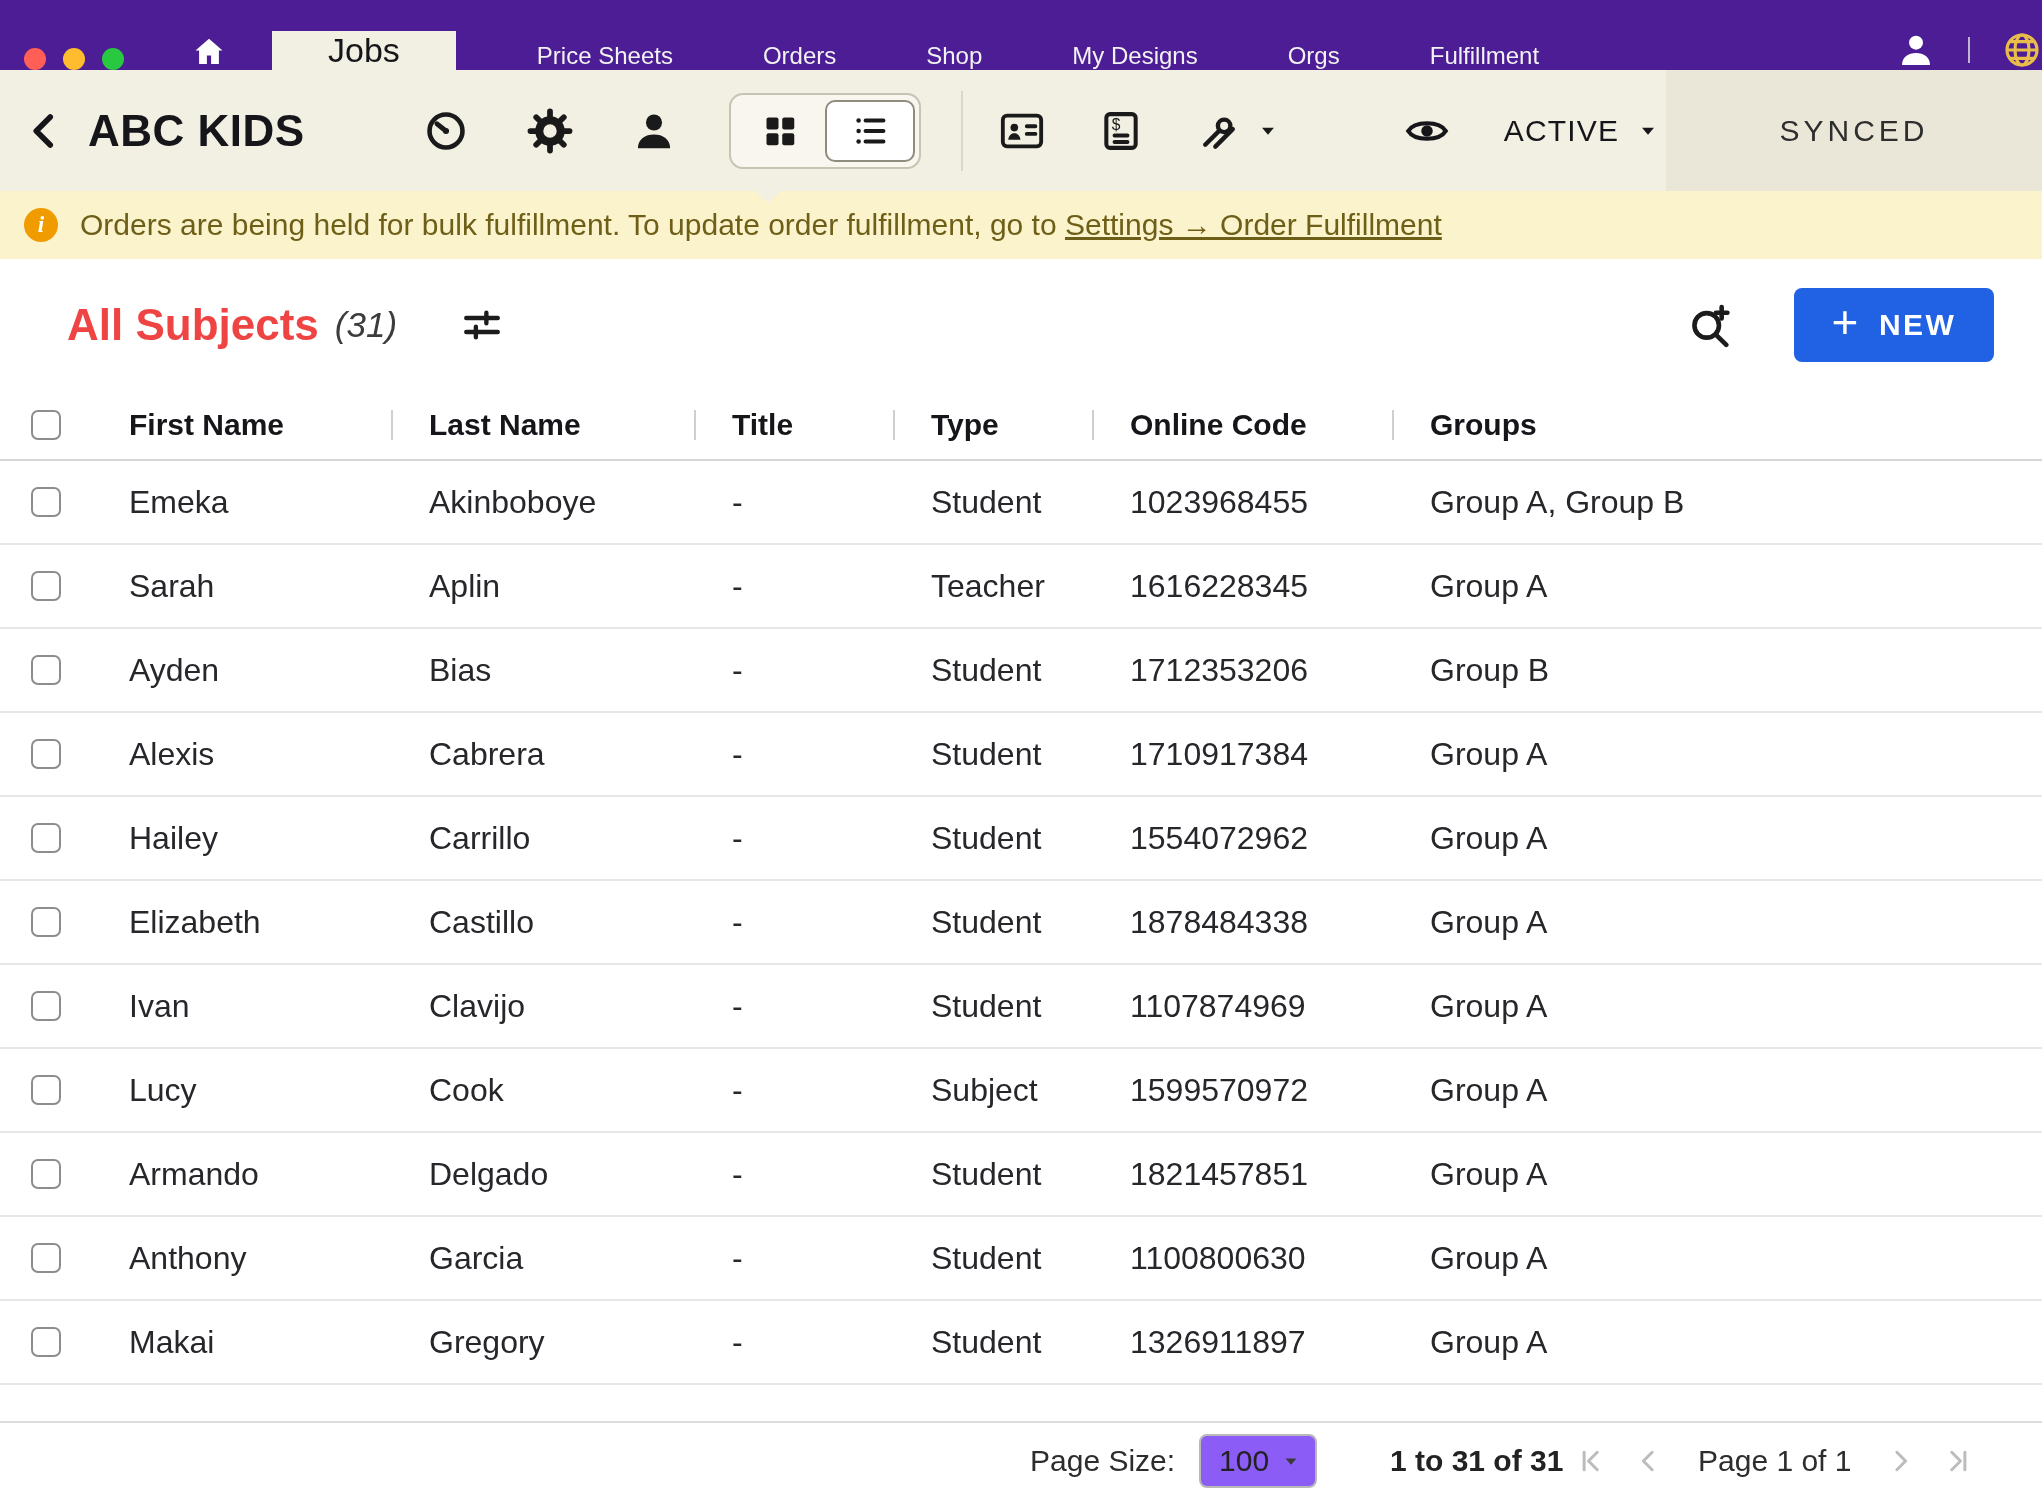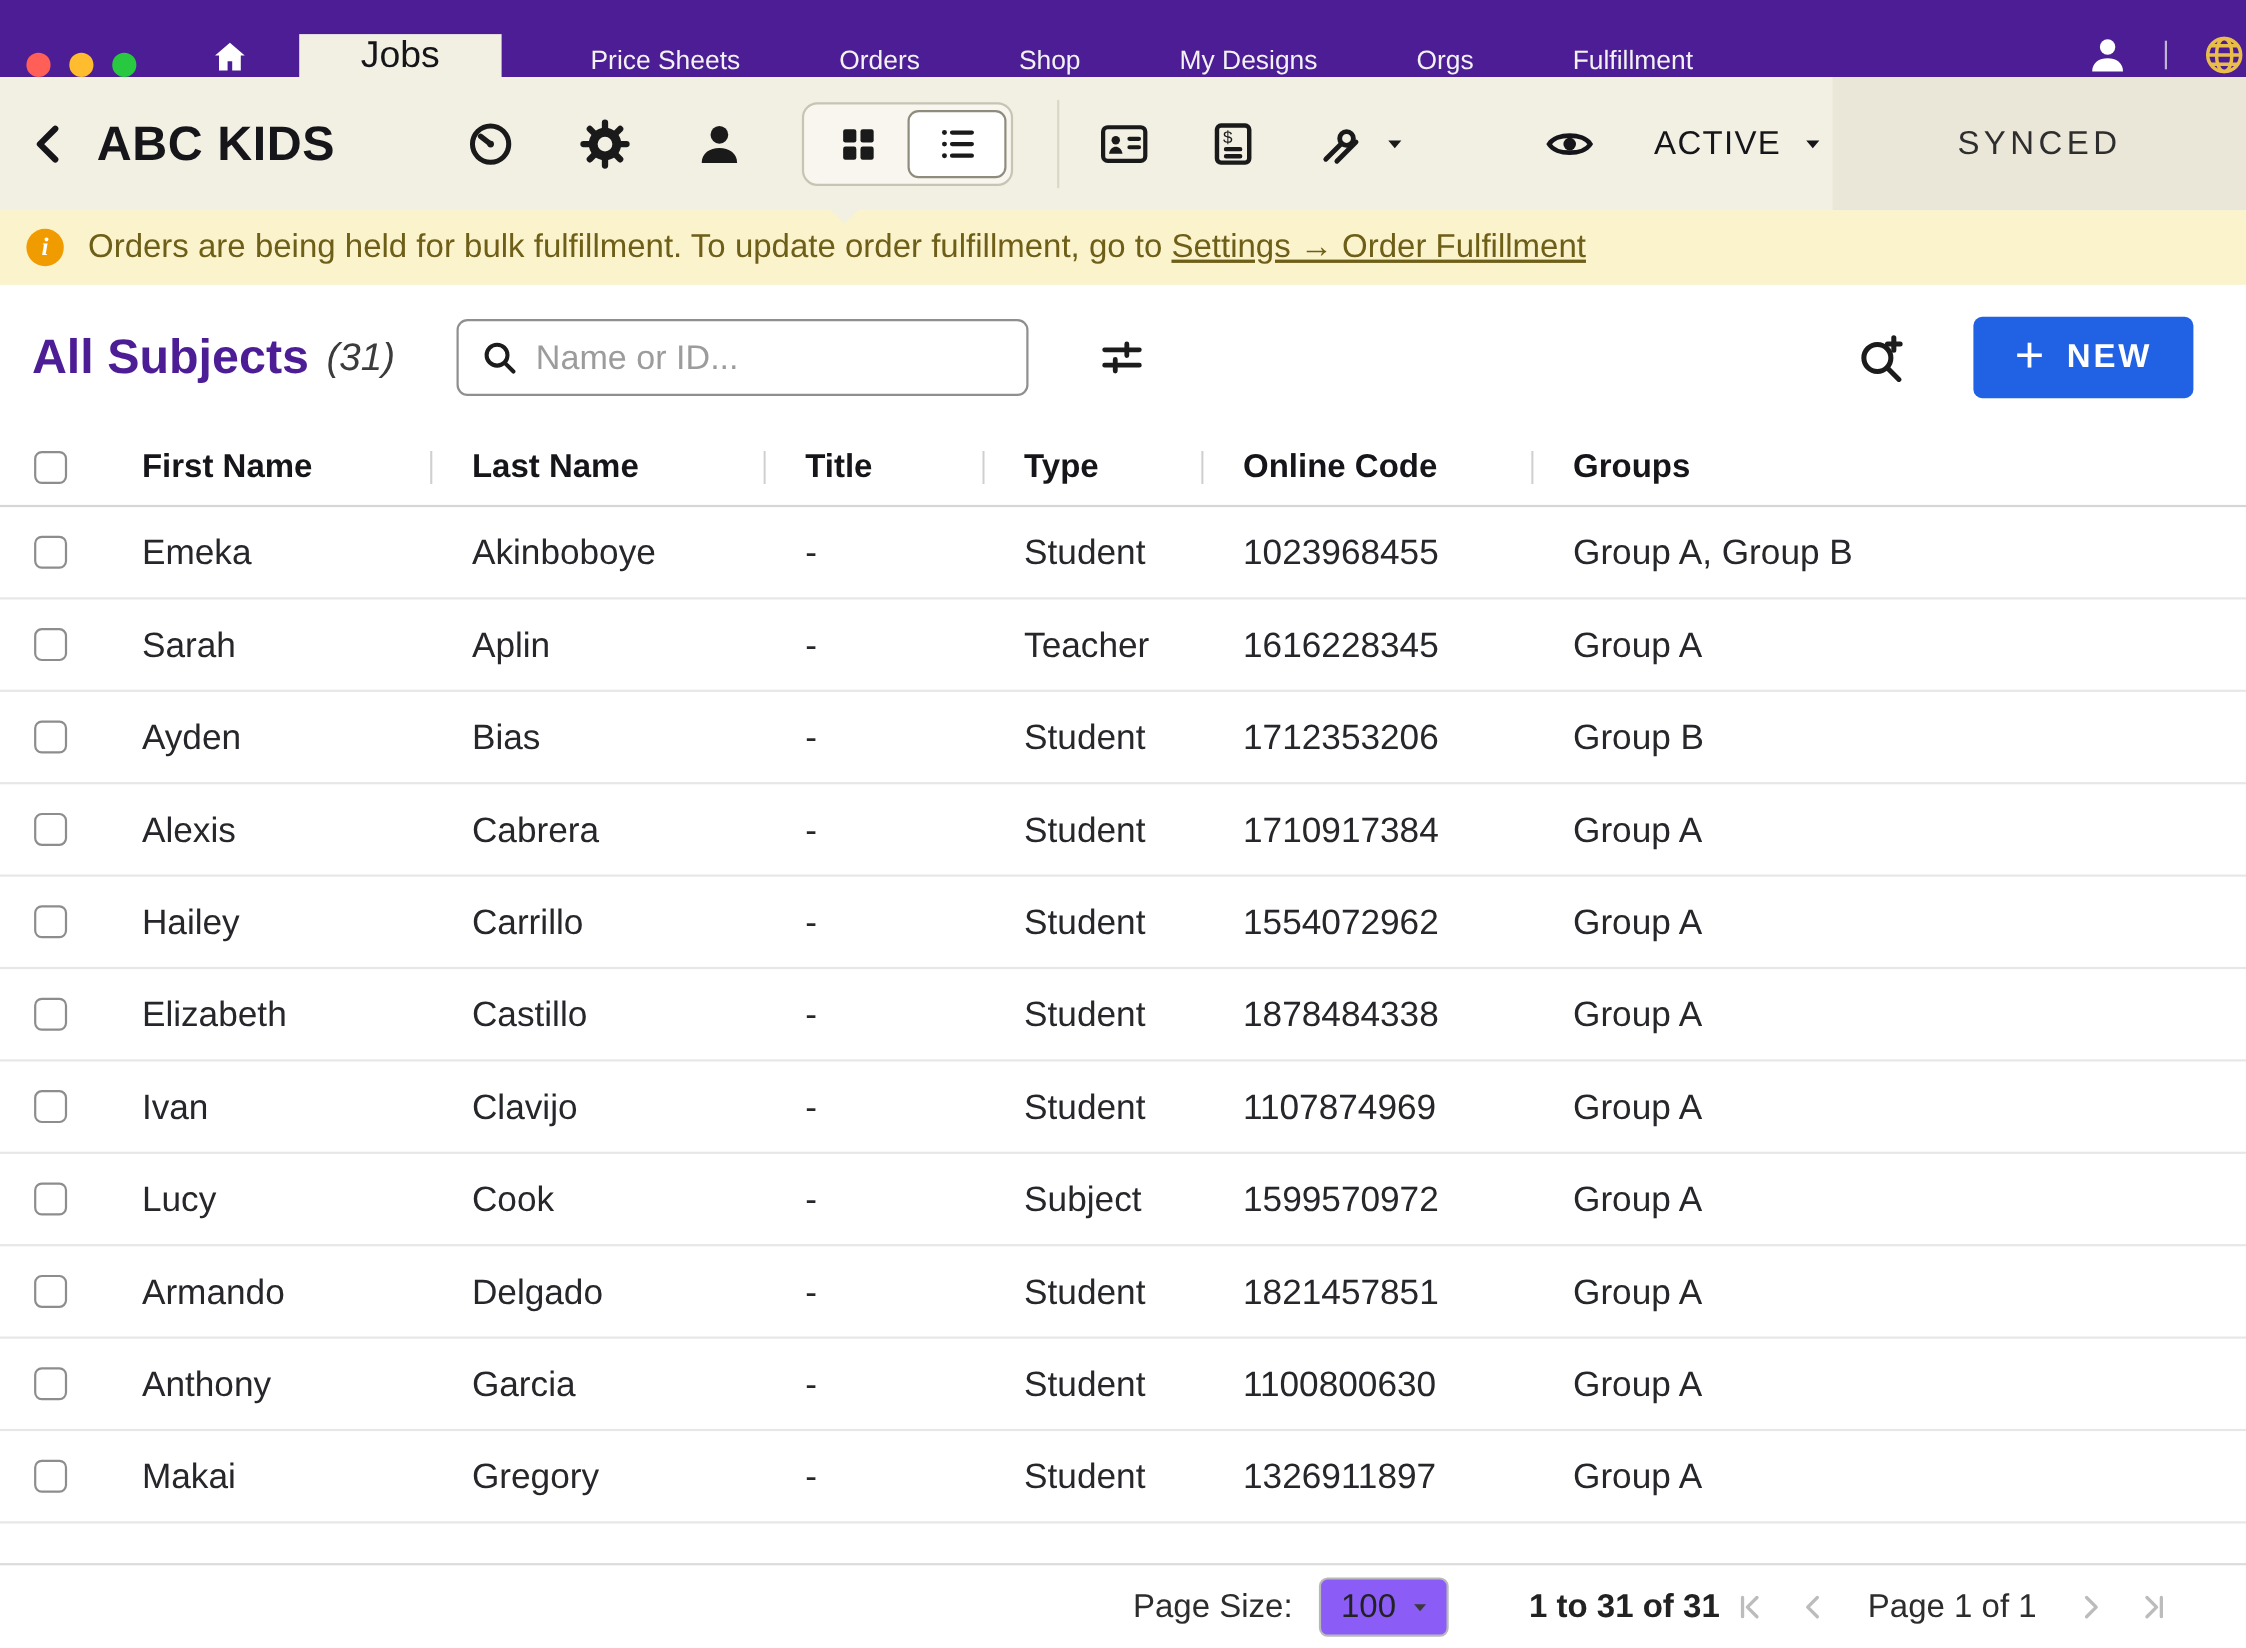--- a/index.html
+++ b/index.html
@@ -43,21 +43,21 @@
   .toolbar-notch { position:absolute; bottom:-12px; left:755px; width:0; height:0; border-left:13px solid transparent; border-right:13px solid transparent; border-top:12px solid #f2efe3; z-index:3; }
 
   
   .banner { height:68px; background:#fbf3cc; display:flex; align-items:center; gap:22px; padding-left:24px; font-size:30px; color:#6d5e18; flex:none; }
   .info-badge { width:34px; height:34px; border-radius:50%; background:#f09b00; color:#fff; display:flex; align-items:center; justify-content:center; font-size:23px; font-style:italic; font-weight:700; font-family:"Liberation Serif", serif; flex:none; }
   .banner-text { white-space:nowrap; }
   .banner-link { text-decoration:underline; color:inherit; cursor:pointer; }
 
   
   .subjects-bar { height:131px; display:flex; align-items:center; background:#fff; flex:none; }
-  .subjects-title { margin-left:29px; font-size:44px; font-weight:700; color:#4c1d95; white-space:nowrap; }
+  .subjects-title { margin-left:67px; font-size:44px; font-weight:700; color:#ef4444; white-space:nowrap; }
   .subjects-count { margin-left:16px; font-size:35px; font-style:italic; color:#3c3c3c; }
   .search-box { margin-left:56px; width:520px; height:70px; border:2px solid #8f8f8f; border-radius:10px; background:#fff; display:flex; align-items:center; padding:0 20px; gap:16px; color:#1c1c1c; }
   .search-box input { border:none; outline:none; font-size:31px; width:100%; font-family:inherit; color:#333; background:transparent; }
   .search-box input::placeholder { color:#9c9c9c; }
   .filter-btn { margin-left:64px; color:#1c1c1c; cursor:pointer; }
   .right-actions { margin-left:auto; display:flex; align-items:center; gap:62px; padding-right:48px; }
   .adv-search-btn { color:#1c1c1c; cursor:pointer; }
   .new-btn { width:200px; height:74px; background:#2161e4; border:none; border-radius:8px; color:#fff; display:flex; align-items:center; justify-content:center; gap:18px; font-size:30px; font-weight:600; letter-spacing:2.5px; font-family:inherit; cursor:pointer; }
   .new-plus { font-size:46px; font-weight:300; line-height:1; margin-top:-5px; }
 
@@ -254,29 +254,20 @@
 </section>
 
 <section class="banner">
   <span class="info-badge">i</span>
   <span class="banner-text"><span>Orders are being held for bulk fulfillment. To update order fulfillment, go to </span><a class="banner-link">Settings → Order Fulfillment</a></span>
 </section>
 
 <section class="subjects-bar">
   <h2 class="subjects-title">All Subjects</h2>
   <span class="subjects-count">(31)</span>
-  <div class="search-box">
-    <span>
-      <svg viewBox="0 0 24 24" width="34" height="34" fill="none" stroke="currentColor" stroke-width="2.6" stroke-linecap="round">
-          <circle cx="10.5" cy="10.5" r="6.7"></circle>
-          <path d="M15.6 15.6 21 21"></path>
-        </svg>
-    </span>
-    <input type="text" placeholder="Name or ID..." style="">
-  </div>
   <span class="filter-btn">
     <span>
       <svg viewBox="0 0 24 24" width="42" height="42" fill="none" stroke="currentColor" stroke-width="2.5" stroke-linecap="round">
           <path d="M3 8h18M3 16h18M14.5 5v6M8.5 13v6"></path>
         </svg>
     </span>
   </span>
   <div class="right-actions">
     <span class="adv-search-btn">
       <span>

